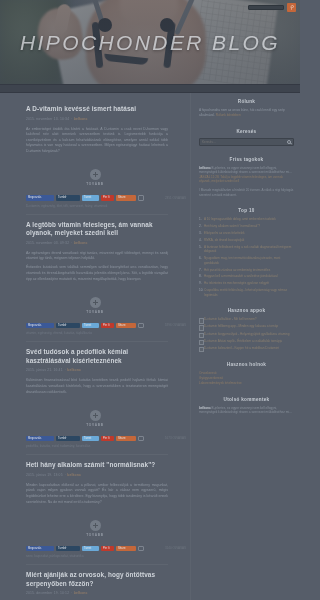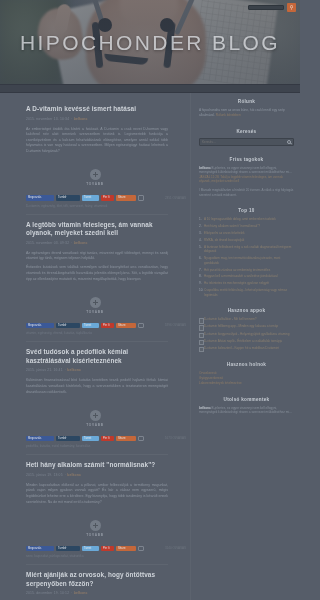--- a/index.html
+++ b/index.html
@@ -15,20 +15,21 @@
     overflow: hidden;
     background: #565d69;
   }
 
   
   .hero {
     position: relative;
     width: 300px; height: 84px;
     overflow: hidden;
     background: linear-gradient(100deg,#44525a 0%,#55616a 18%,#8e8d8e 42%,#b9aea6 58%,#9a9691 78%,#5e6a6f 100%);
+    font-style: italic;
   }
   .hero-photo {
     position: absolute; inset: 0;
   }
   .hero-photo i {
     position: absolute;
     display: block;
   }
   
   .bg-l { left:-4px; top:-6px; width:70px; height:96px; background:radial-gradient(ellipse at 40% 40%,#6d7e62,#47553f 70%,#3c4a3a); filter: blur(6px); }

